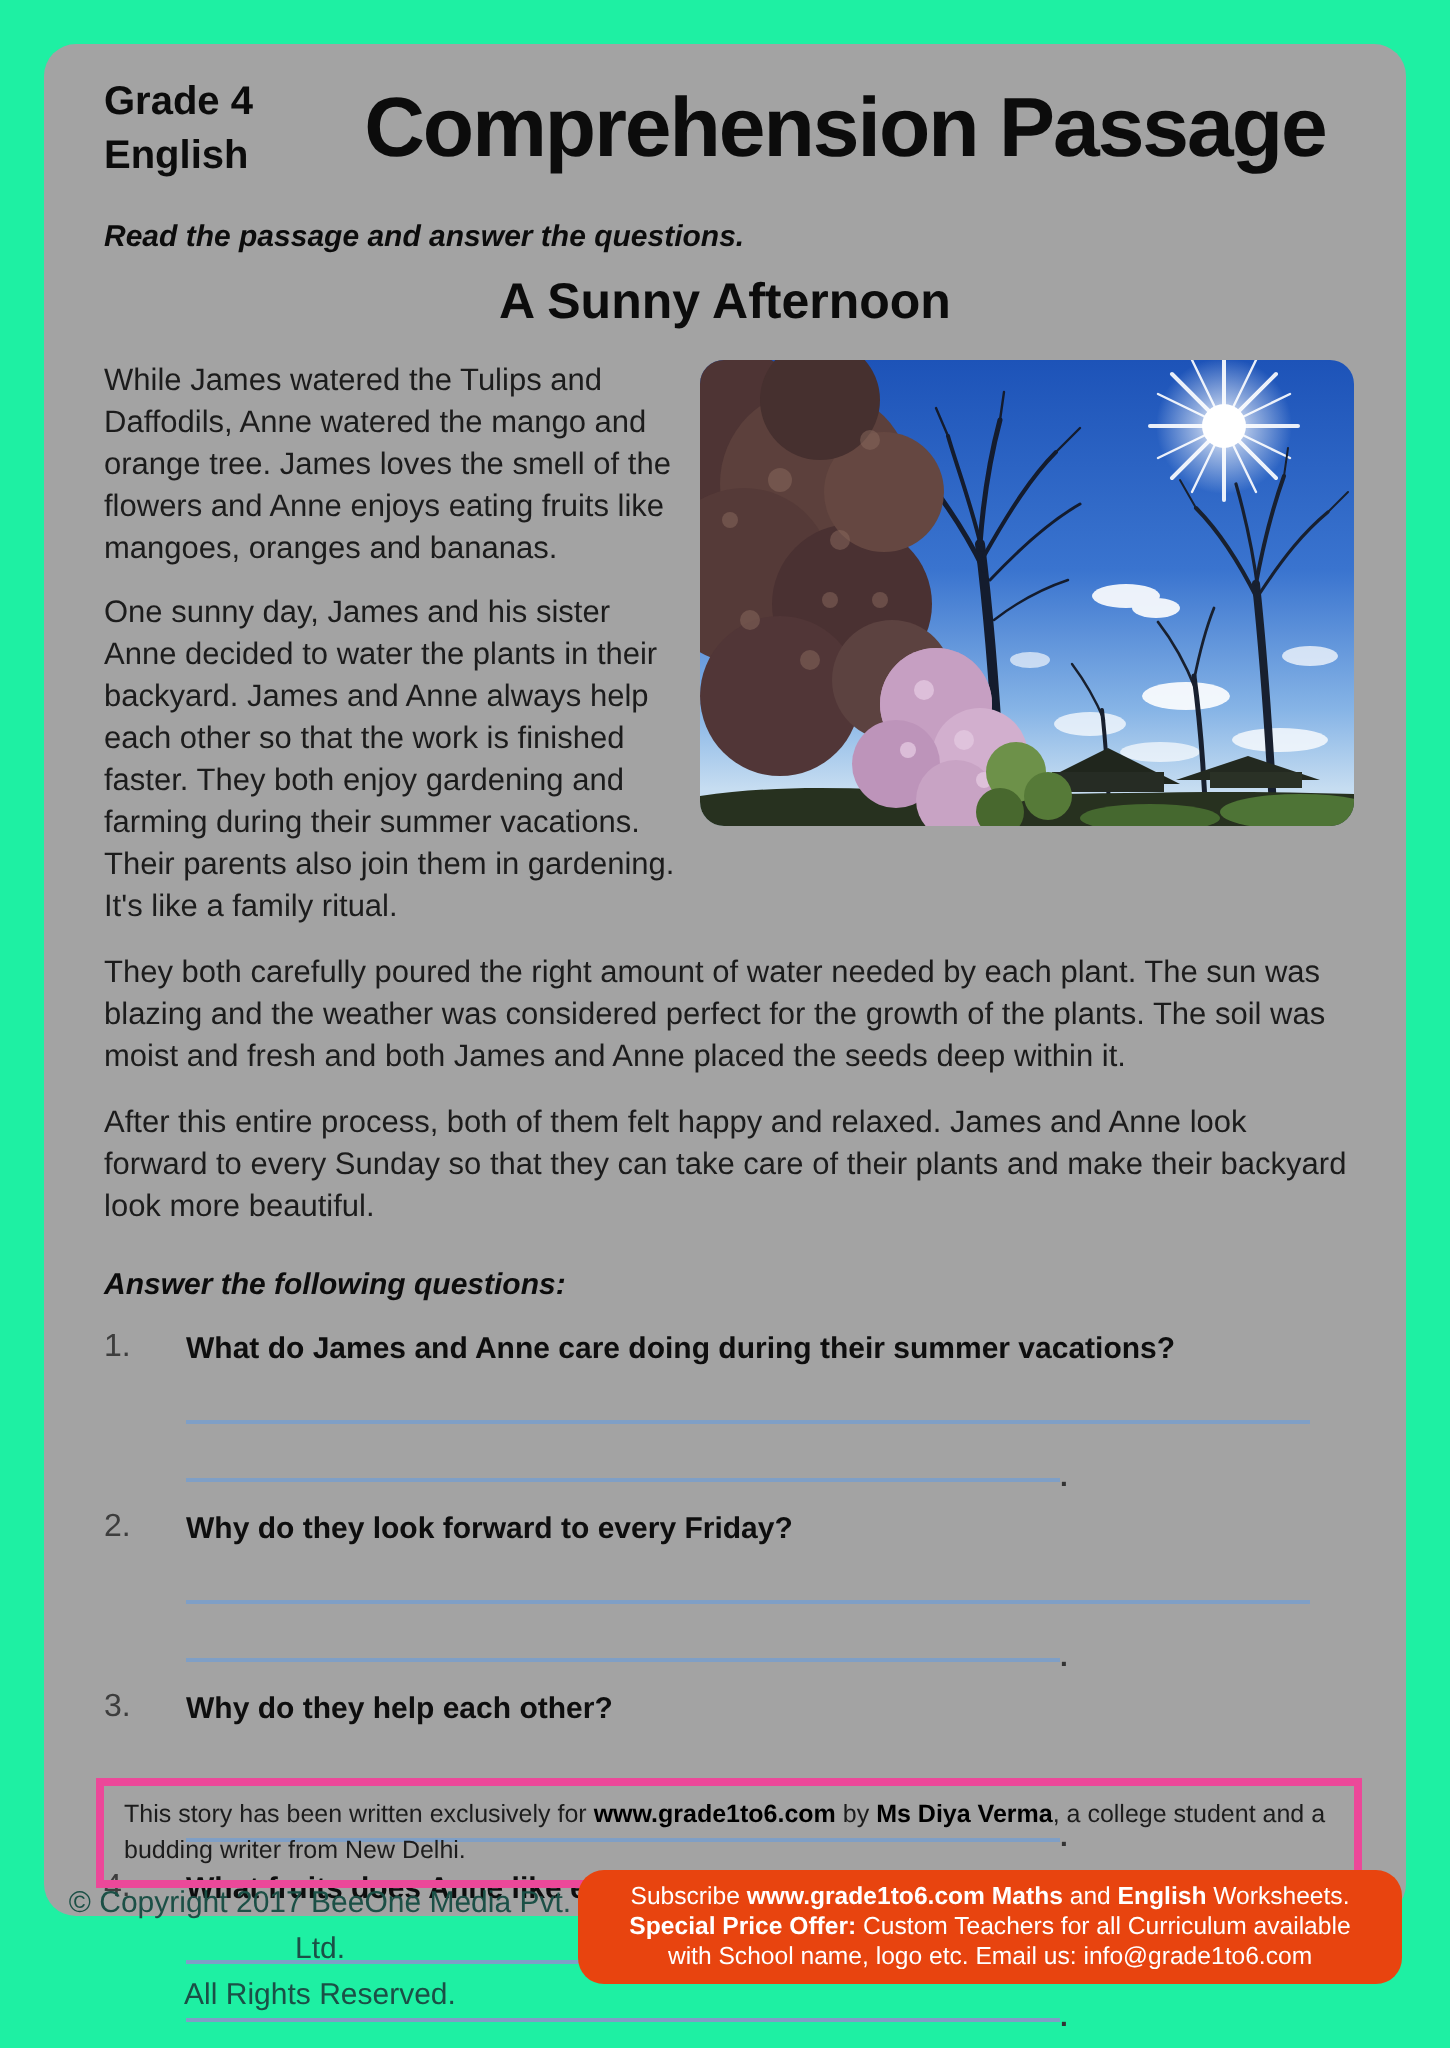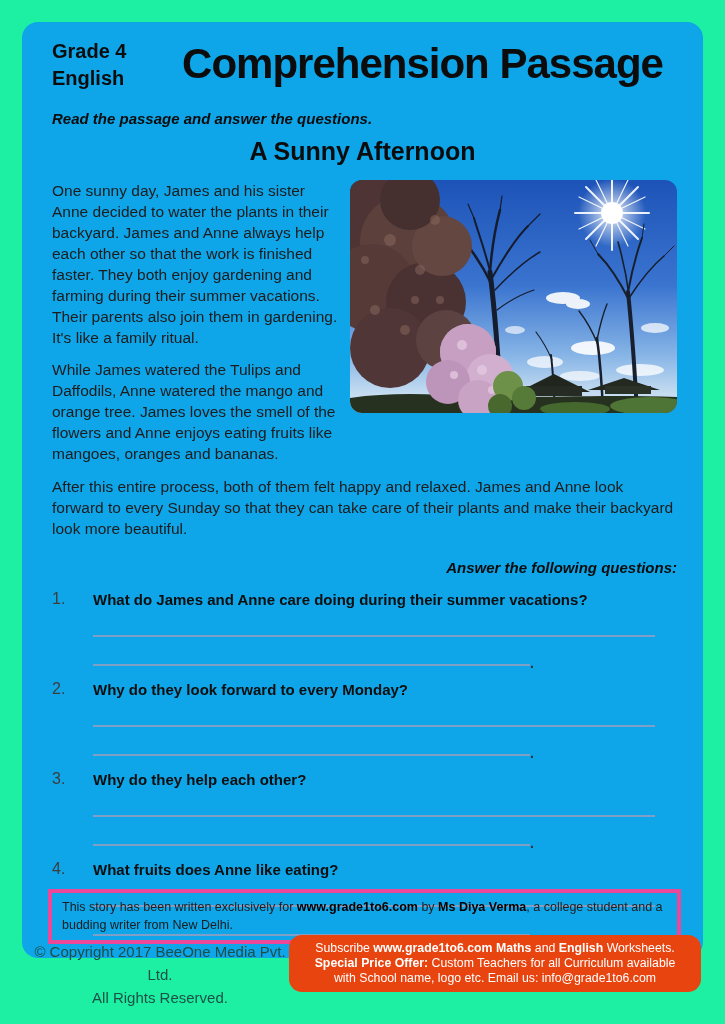--- a/index.html
+++ b/index.html
@@ -7,21 +7,21 @@
     width: 725px; height: 1024px;
     position: relative;
     background: #1ef0a3;
     font-family: "Liberation Sans", sans-serif;
     overflow: hidden;
   }
   .page {
     position: absolute;
     left: 22px; top: 22px;
     width: 681px; height: 936px;
-    background: #0ea5e9;
+    background: #a3a3a3;
     border-radius: 16px;
     box-sizing: border-box;
     padding: 14px 26px 0 26px;
   }
   .header-row { display: flex; align-items: flex-start; }
   .grade-block { width: 120px; padding-left: 4px; padding-top: 2px; }
   .grade-line { font-size: 20px; font-weight: bold; color: #0c0c0c; line-height: 27px; }
   .doc-title {
     flex: 1;
     text-align: center;
@@ -63,21 +63,20 @@
     flex-shrink: 0;
   }
   .photo-wrap svg { display: block; }
   .full-para { margin-top: 12px; padding-left: 4px; }
   .questions-heading {
     margin: 20px 0 0 4px;
     font-size: 15px;
     font-weight: bold;
     font-style: italic;
     color: #0c0c0c;
-    text-align: right;
   }
   .question { margin-top: 14px; }
   .q-row { display: flex; padding-left: 4px; }
   .q-num { width: 41px; font-size: 16px; color: #3d3d3d; flex-shrink: 0; }
   .q-text { font-size: 15px; font-weight: bold; color: #0e0e0e; padding-top: 1px; }
   .ans-line1 {
     margin: 27px 22px 0 45px;
     border-bottom: 2px solid #7f9fc6;
     height: 0;
   }
@@ -136,22 +135,22 @@
     </div>
     <div class="doc-title">Comprehension Passage</div>
   </div>
 
   <div class="instruction">Read the passage and answer the questions.</div>
 
   <div class="passage-title">A Sunny Afternoon</div>
 
   <div class="passage-row">
     <div class="passage-left">
+      <p>While James watered the Tulips and Daffodils, Anne watered the mango and orange tree. James loves the smell of the flowers and Anne enjoys eating fruits like mangoes, oranges and bananas.</p>
       <p>One sunny day, James and his sister Anne decided to water the plants in their backyard. James and Anne always help each other so that the work is finished faster. They both enjoy gardening and farming during their summer vacations. Their parents also join them in gardening. It's like a family ritual.</p>
-      <p>While James watered the Tulips and Daffodils, Anne watered the mango and orange tree. James loves the smell of the flowers and Anne enjoys eating fruits like mangoes, oranges and bananas.</p>
     </div>
     <div class="photo-wrap">
       <svg width="327" height="233" viewBox="0 0 327 233">
         <defs>
           <linearGradient id="sky" x1="0" y1="0" x2="0" y2="1">
             <stop offset="0" stop-color="#1d53b8"></stop>
             <stop offset="0.45" stop-color="#3a74cf"></stop>
             <stop offset="0.75" stop-color="#86b4e6"></stop>
             <stop offset="0.92" stop-color="#c6ddf1"></stop>
           </linearGradient>
@@ -254,40 +253,41 @@
               <circle cx="142" cy="210" r="4"></circle>
           </g>
           <circle cx="158" cy="206" r="15" fill="#6d9149"></circle>
           <circle cx="174" cy="218" r="12" fill="#567a38"></circle>
           <circle cx="150" cy="226" r="12" fill="#48682e"></circle>
         </g>
       </svg>
     </div>
   </div>
 
+  <p class="full-para">They both carefully poured the right amount of water needed by each plant. The sun was blazing and the weather was considered perfect for the growth of the plants. The soil was moist and fresh and both James and Anne placed the seeds deep within it.</p>
   <p class="full-para">After this entire process, both of them felt happy and relaxed. James and Anne look forward to every Sunday so that they can take care of their plants and make their backyard look more beautiful.</p>
 
   <div class="questions-heading">Answer the following questions:</div>
 
   <div class="question">
     <div class="q-row">
       <span class="q-num">1.</span>
       <span class="q-text">What do James and Anne care doing during their summer vacations?</span>
     </div>
     <div class="ans-line1"></div>
     <div class="ans-line2-row">
       <div class="ans-line2"></div>
       <span class="dot">.</span>
     </div>
   </div>
 
   <div class="question">
     <div class="q-row">
       <span class="q-num">2.</span>
-      <span class="q-text">Why do they look forward to every Monday?</span>
+      <span class="q-text">Why do they look forward to every Friday?</span>
     </div>
     <div class="ans-line1"></div>
     <div class="ans-line2-row">
       <div class="ans-line2"></div>
       <span class="dot">.</span>
     </div>
   </div>
 
   <div class="question">
     <div class="q-row">

